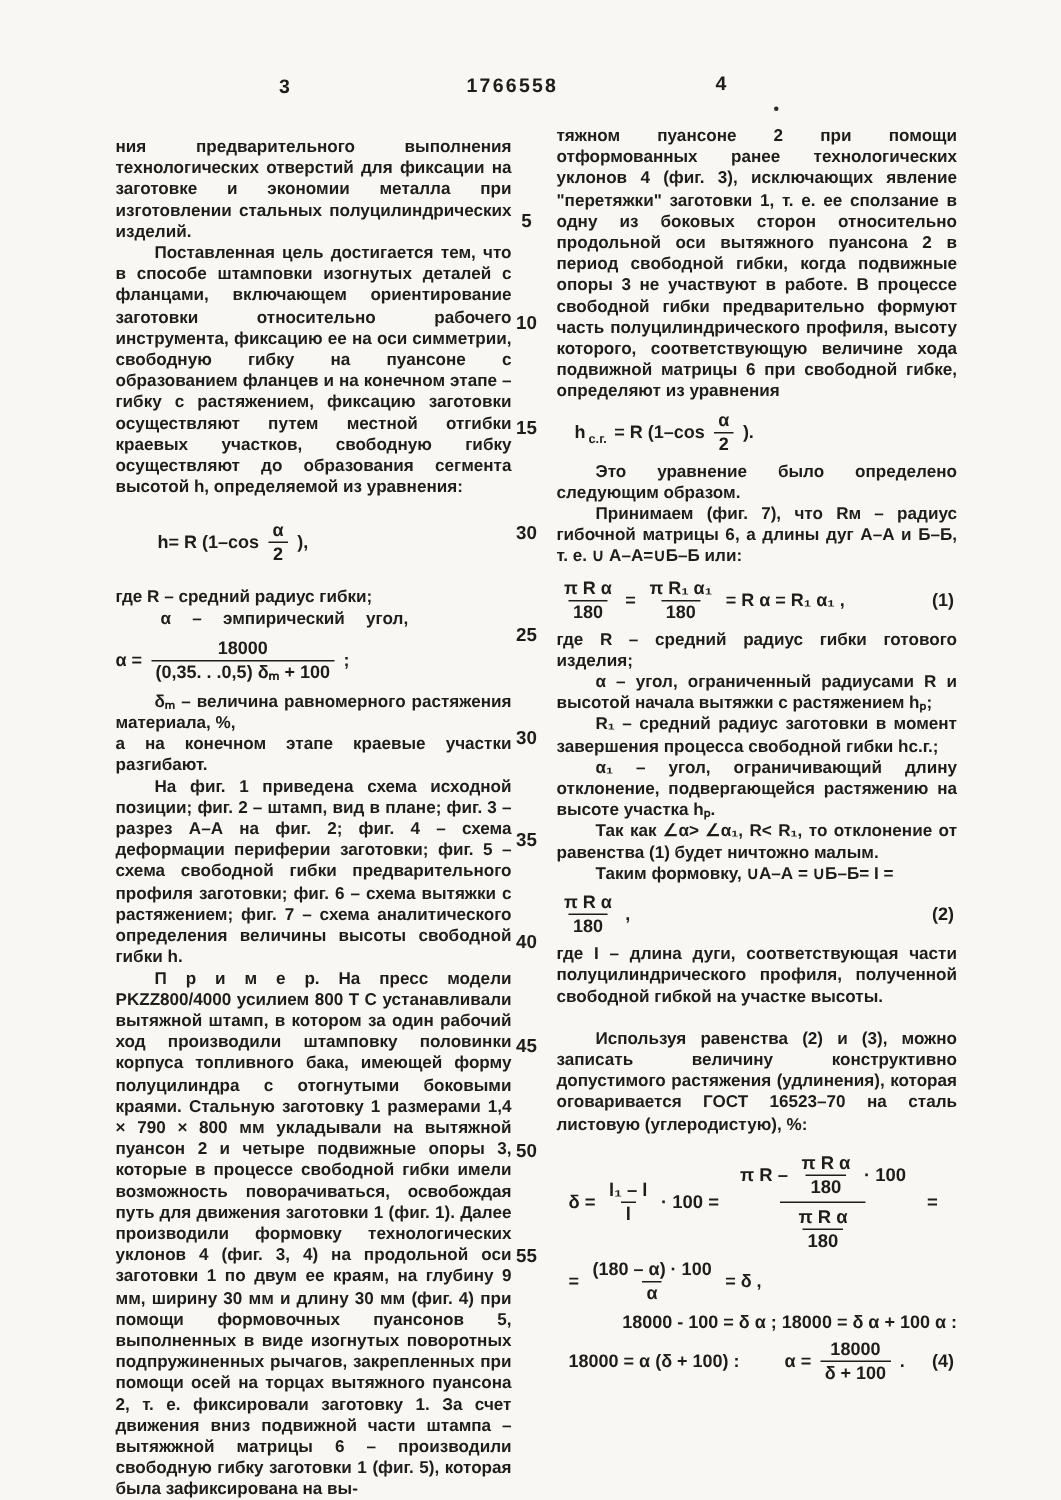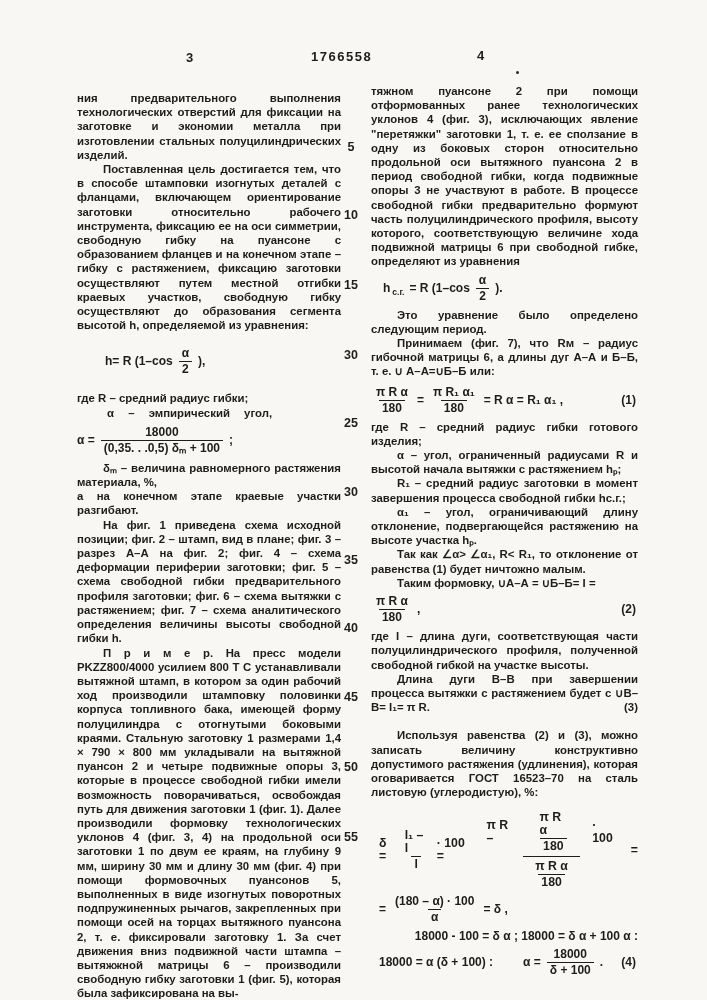--- a/index.html
+++ b/index.html
@@ -29,21 +29,21 @@
   .frac{display:inline-flex;flex-direction:column;align-items:center;margin:0 2px}
   .frac .num{padding:1px 3px}
   .frac .den{border-top:1.5px solid currentColor;padding:1px 3px}
   .f-h{padding-left:28px;margin:14px 0}
   .f-hsg{padding-left:12px;margin:4px 0}
   .f1{margin:6px 0 4px 0}
   .f2{margin:4px 0}
   .ftag{margin-left:auto;padding-right:2px}
   .sub{font-size:8.5px;position:relative;top:4px;margin-left:-2px;margin-right:1px}
   .bigfrac{margin:0 3px}
-  .bigfrac>.row{display:inline-flex;align-items:center;gap:20px;padding:2px 7px}
+  .bigfrac>.row{display:inline-flex;align-items:center;gap:4px;padding:2px 7px}
   .bigfrac>.den{border-top:1.7px solid currentColor;justify-content:center}
   .f-delta{font-size:12.3px;margin:9px 0 2px 0;padding-left:8px}
   .f-delta2{margin:2px 0 3px 0;padding-left:8px}
   .eqline{display:block;font-size:12px;line-height:17px;padding-left:8px;margin:2px 0;text-align:right}
   .eqrow{margin:0 0 4px 0;padding-left:8px;font-size:12px}
   .eqrow .mid-gap{width:22px}
   .ptag-wrap{position:relative}
   .ptag{position:absolute;right:0;bottom:0}
   .gap-top{margin-top:14px}
   .stray-dash{width:38px;border-top:2px dashed #5a5a5a;margin-left:245px;margin-top:3px}
@@ -111,21 +111,21 @@
       <span>h</span>
         <span class="sub">с.г.</span>
       <span>= R (1–cos</span>
       <span class="frac">
         <span class="num">α</span>
         <span class="den">2</span>
       </span>
       <span>).</span>
     </div>
 
-    <p class="jp ind">Это уравнение было определено следующим период.</p>
+    <p class="jp ind">Это уравнение было определено следующим образом.</p>
     <p class="jp ind">Принимаем (фиг. 7), что Rм – радиус гибочной матрицы 6, а длины дуг А–А и Б–Б, т. е. ∪ А–А=∪Б–Б или:</p>
 
     <div class="formula f1">
       <span class="frac">
         <span class="num">π R α</span>
         <span class="den">180</span>
       </span>
       <span>=</span>
       <span class="frac">
         <span class="num">π R₁ α₁</span>
@@ -146,24 +146,20 @@
       <span class="frac">
         <span class="num">π R α</span>
         <span class="den">180</span>
       </span>
       <span>,</span>
       <span class="ftag">(2)</span>
     </div>
 
     <p class="jp">где I – длина дуги, соответствующая части полуцилиндрического профиля, полученной свободной гибкой на участке высоты.</p>
 
-    <div class="ptag-wrap">
-      <p class="jp ind">Длина дуги В–В при завершении процесса вытяжки с растяжением будет с ∪В–В= I₁= π R.</p>
-      <span class="ptag">(3)</span>
-    </div>
 
     <p class="jp ind gap-top">Используя равенства (2) и (3), можно записать величину конструктивно допустимого растяжения (удлинения), которая оговаривается ГОСТ 16523–70 на сталь листовую (углеродистую), %:</p>
 
     <div class="formula f-delta">
       <span>δ =</span>
       <span class="frac">
         <span class="num">l₁ – l</span>
         <span class="den">l</span>
       </span>
       <span>· 100 =</span>

